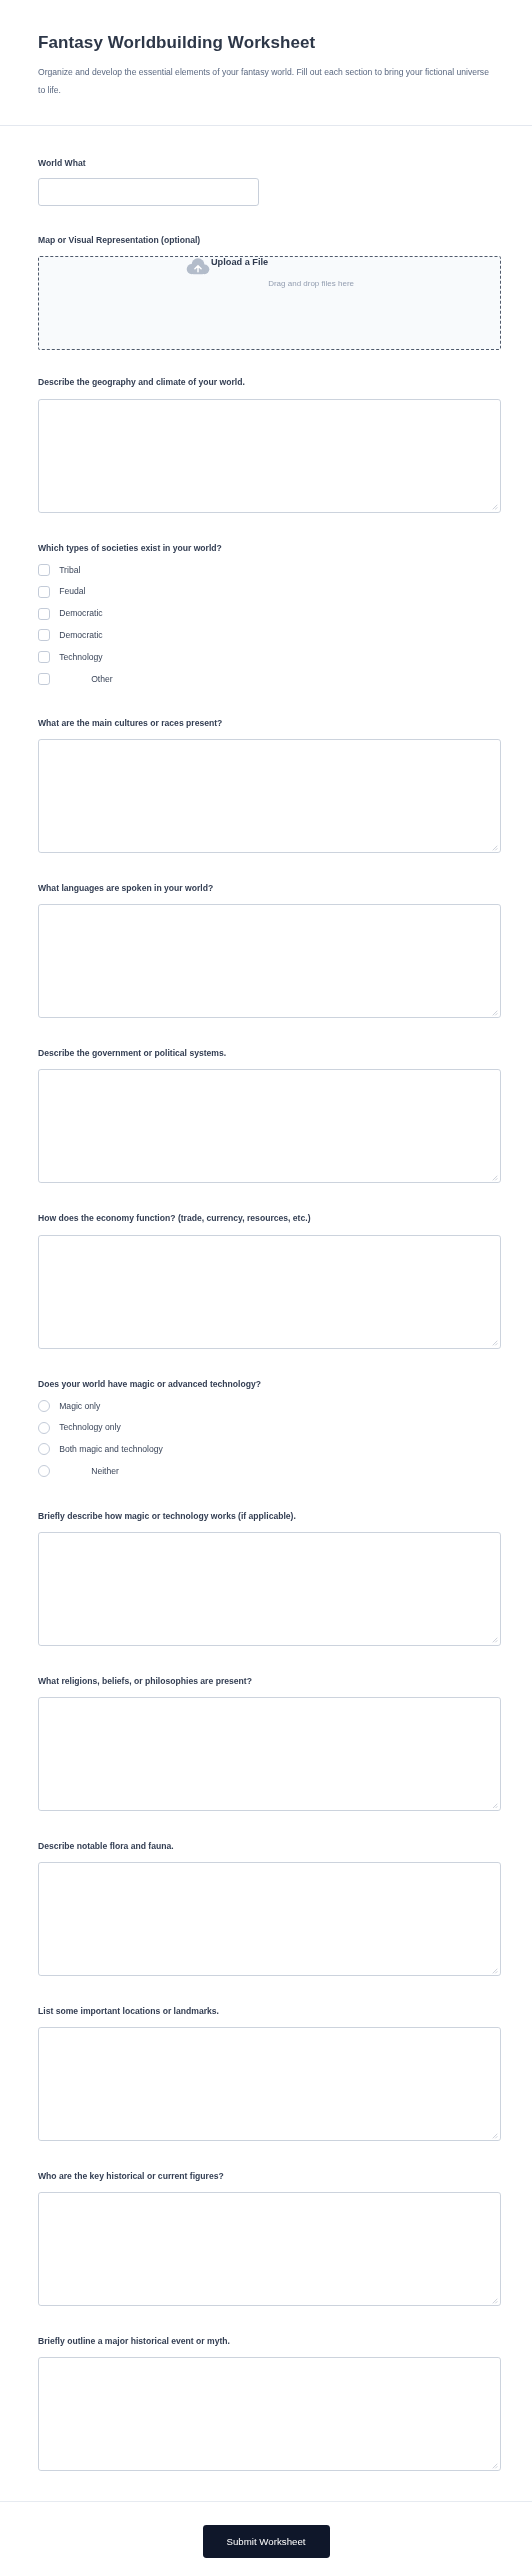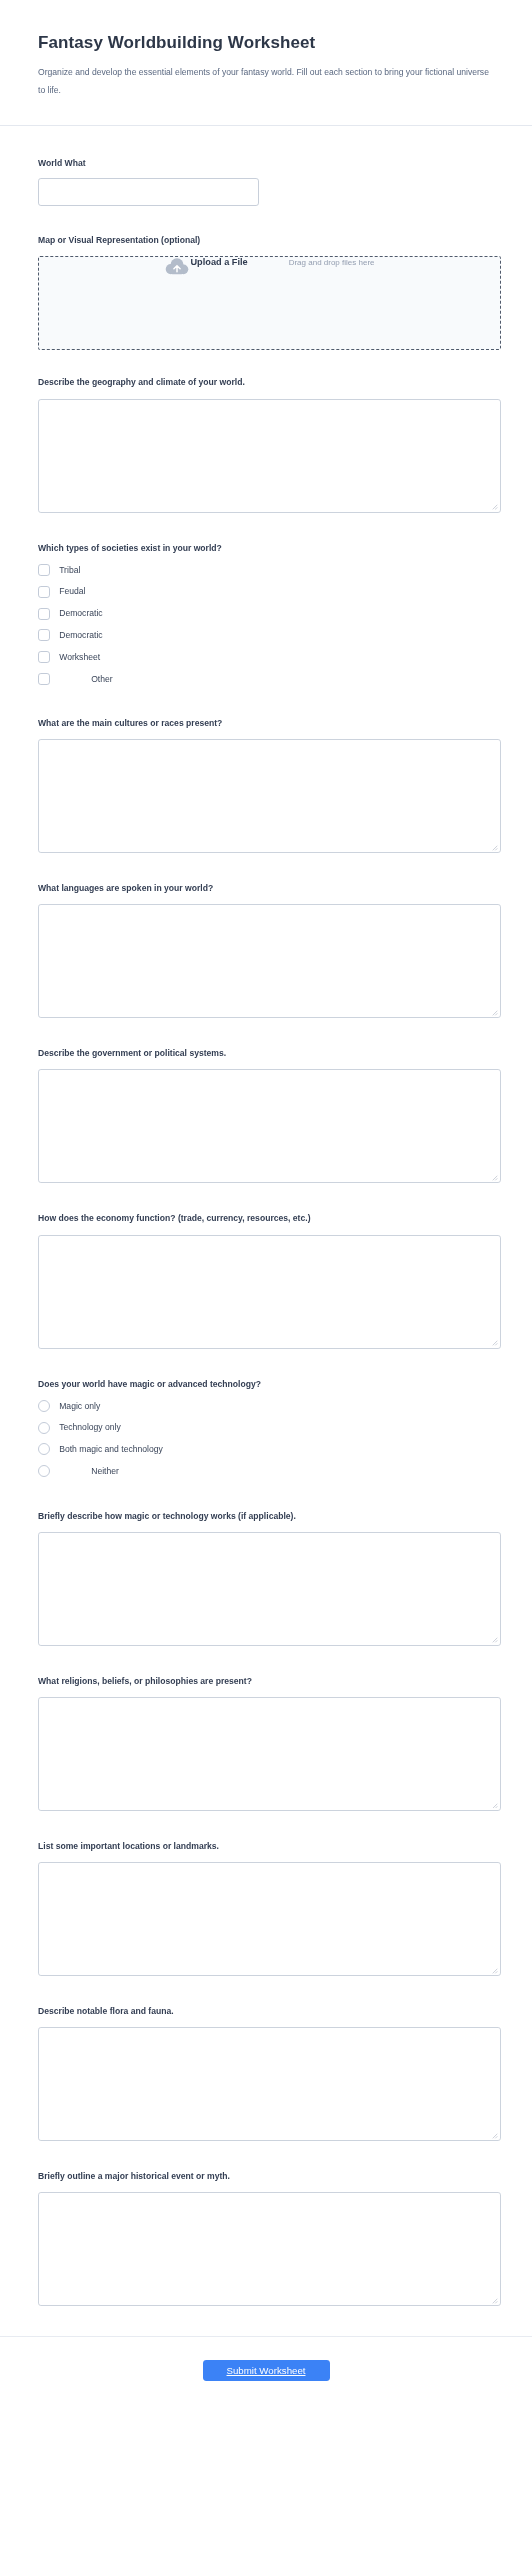--- a/index.html
+++ b/index.html
@@ -47,21 +47,21 @@
 
   .dropzone {
     width: 463px; height: 94px; box-sizing: border-box;
     border: 0.9px dashed #4f5a6b; border-radius: 2.3px;
     background: #f8fafc;
     display: flex; flex-direction: row; align-items: flex-start; justify-content: center;
     cursor: pointer;
   }
   .dz-icon { margin-bottom: 8px; }
   .dz-title { font-size: 9.2px; font-weight: 700; color: #2f3a4f; line-height: 11.4px; }
-  .dz-hint  { margin-top: 1px; font-size: 8px; font-weight: 400; color: #939db0; line-height: 9.2px; padding-left: 41px; }
+  .dz-hint  { margin-top: 22px; font-size: 8px; font-weight: 400; color: #939db0; line-height: 9.2px; }
 
   .ta-wrap { position: relative; width: 463px; }
   .textarea {
     width: 463px; height: 114px; box-sizing: border-box;
     border: 0.6px solid #ccd3dd; border-radius: 2.9px;
     background: #ffffff; outline: none; resize: none;
     font: inherit; font-size: 8.6px; color: #2e3a4f; padding: 5.7px 6.9px;
     display: block;
   }
   .resize-handle {
@@ -89,26 +89,25 @@
 
   .footer {
     border-top: 0.6px solid #e7ebf1;
     margin-top: 16px;
     height: 84px;
     display: flex; justify-content: center; align-items: flex-start;
     background: #ffffff;
   }
   .submit-btn {
     margin-top: 23px;
-    width: 127px; height: 21px;
-    background: #3b82f6; color: #ffffff;
+    width: 127px; height: 33px;
+    background: #0f172a; color: #ffffff;
     border: none; border-radius: 3.4px;
     font-family: inherit; font-size: 9.7px; font-weight: 500;
     cursor: pointer;
-    text-decoration: underline;
   }
 </style>
 </head>
 <body>
 
 <div class="header">
   <h1 class="page-title">Fantasy Worldbuilding Worksheet</h1>
   <p class="page-subtitle">Organize and develop the essential elements of your fantasy world. Fill out each section to bring your fictional universe to life.</p>
 </div>
 
@@ -165,21 +164,21 @@
     <div class="opt-row">
       <span class="cb-box"></span>
       <span class="opt-label">Democratic</span>
     </div>
     <div class="opt-row">
       <span class="cb-box"></span>
       <span class="opt-label">Democratic</span>
     </div>
     <div class="opt-row">
       <span class="cb-box"></span>
-      <span class="opt-label">Worksheet</span>
+      <span class="opt-label">Technology</span>
     </div>
     <div class="opt-row">
       <span class="cb-box"></span>
       <span class="opt-label">Other</span>
     </div>
   </div>
 
   <div class="group">
     <span class="q-label">What are the main cultures or races present?</span>
     <div class="ta-wrap">
@@ -266,43 +265,54 @@
       <textarea class="textarea" style=""></textarea>
       <span class="resize-handle">
         <svg width="6.9" height="6.9" viewBox="0 0 12 12">
             <path d="M3 11 L11 3 M7.5 11 L11 7.5" stroke="#b6bdc9" stroke-width="1.2" fill="none"></path>
           </svg>
       </span>
     </div>
   </div>
 
   <div class="group">
+    <span class="q-label">Describe notable flora and fauna.</span>
+    <div class="ta-wrap">
+      <textarea class="textarea" style=""></textarea>
+      <span class="resize-handle">
+        <svg width="6.9" height="6.9" viewBox="0 0 12 12">
+            <path d="M3 11 L11 3 M7.5 11 L11 7.5" stroke="#b6bdc9" stroke-width="1.2" fill="none"></path>
+          </svg>
+      </span>
+    </div>
+  </div>
+
+  <div class="group">
     <span class="q-label">List some important locations or landmarks.</span>
     <div class="ta-wrap">
       <textarea class="textarea" style=""></textarea>
       <span class="resize-handle">
         <svg width="6.9" height="6.9" viewBox="0 0 12 12">
             <path d="M3 11 L11 3 M7.5 11 L11 7.5" stroke="#b6bdc9" stroke-width="1.2" fill="none"></path>
           </svg>
       </span>
     </div>
   </div>
 
   <div class="group">
-    <span class="q-label">Describe notable flora and fauna.</span>
-    <div class="ta-wrap">
-      <textarea class="textarea" style=""></textarea>
-      <span class="resize-handle">
-        <svg width="6.9" height="6.9" viewBox="0 0 12 12">
-            <path d="M3 11 L11 3 M7.5 11 L11 7.5" stroke="#b6bdc9" stroke-width="1.2" fill="none"></path>
-          </svg>
-      </span>
-    </div>
-  </div>
-
+    <span class="q-label">Who are the key historical or current figures?</span>
+    <div class="ta-wrap">
+      <textarea class="textarea" style=""></textarea>
+      <span class="resize-handle">
+        <svg width="6.9" height="6.9" viewBox="0 0 12 12">
+            <path d="M3 11 L11 3 M7.5 11 L11 7.5" stroke="#b6bdc9" stroke-width="1.2" fill="none"></path>
+          </svg>
+      </span>
+    </div>
+  </div>
 
   <div class="group">
     <span class="q-label">Briefly outline a major historical event or myth.</span>
     <div class="ta-wrap">
       <textarea class="textarea" style=""></textarea>
       <span class="resize-handle">
         <svg width="6.9" height="6.9" viewBox="0 0 12 12">
             <path d="M3 11 L11 3 M7.5 11 L11 7.5" stroke="#b6bdc9" stroke-width="1.2" fill="none"></path>
           </svg>
       </span>

